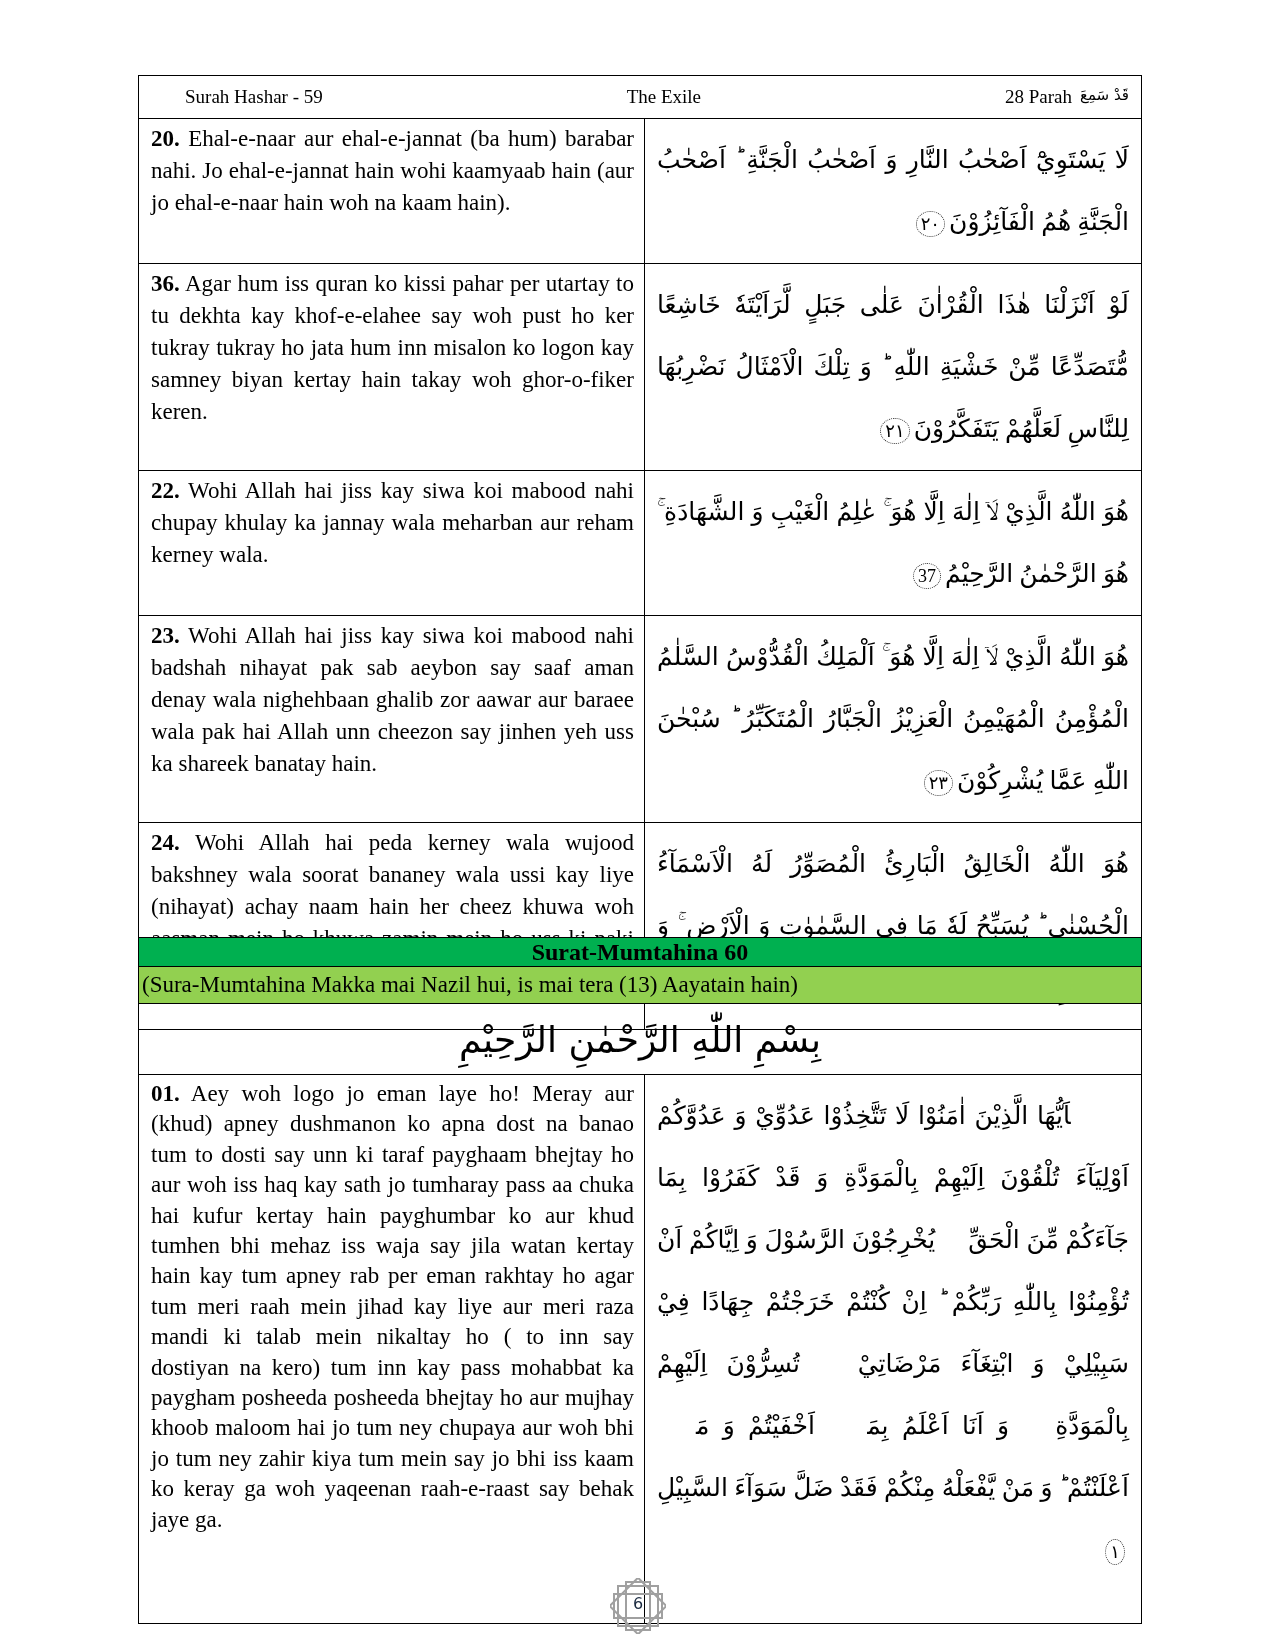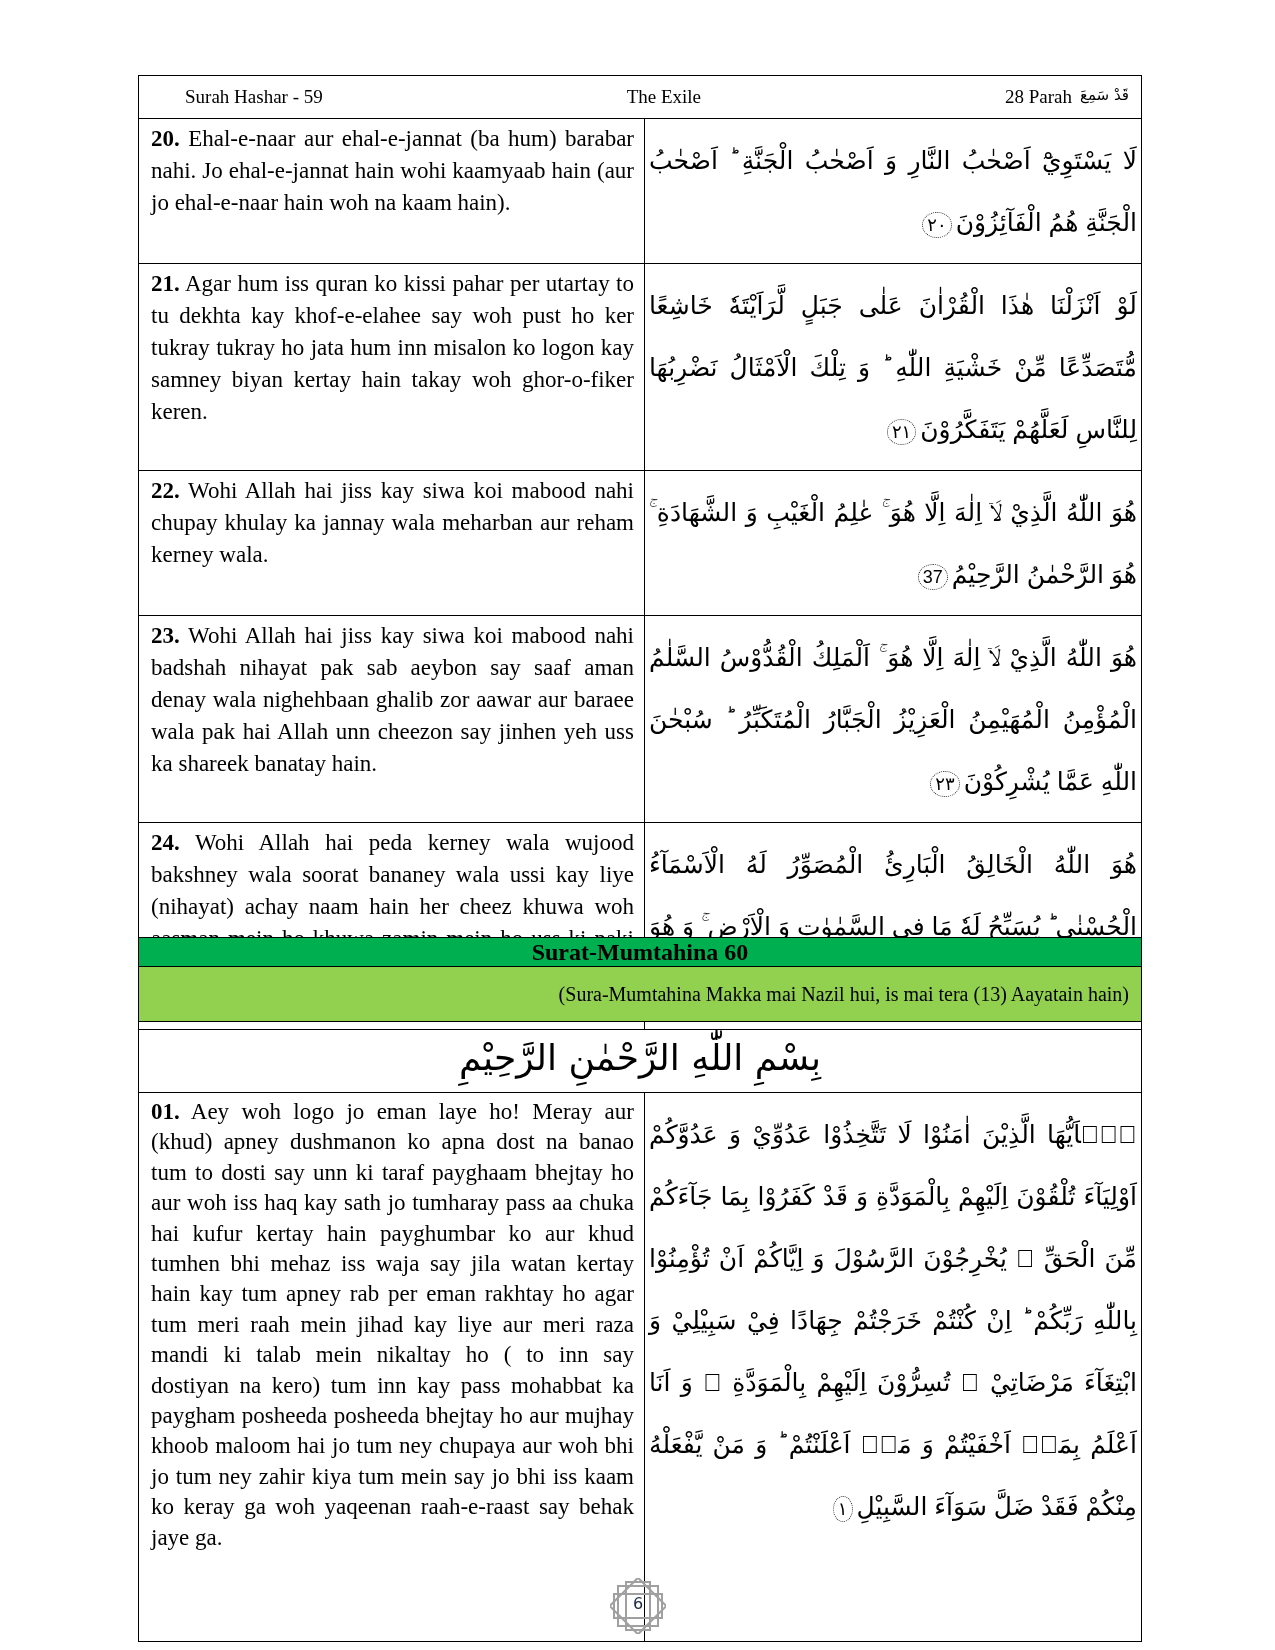--- a/index.html
+++ b/index.html
@@ -8,27 +8,27 @@
   table { border-collapse:collapse; position:absolute; left:138px; width:1004px; }
   td { border:1.5px solid #000; vertical-align:top; }
   #t1 { top:75px; }
   #t2 { top:937px; }
   .hdr td { height:42px; padding:0 12px; font-size:19px; vertical-align:middle; }
   .hdr-inner { display:flex; justify-content:space-between; align-items:center;margin-left:34px; }
   .hdr-right { display:flex; gap:8px; }
   .ar-small { font-family:"DejaVu Sans", sans-serif; font-size:15px; direction:rtl; }
   .en { width:483px; padding:4px 10px 4px 12px; font-size:23px; line-height:32px; text-align:justify; }
   .en b { font-weight:bold; }
-  .ar { padding:10px 4px; direction:rtl; text-align:justify; font-family:Liberation Sans, sans-serif;
+  .ar { padding:10px 12px; direction:rtl; text-align:justify; font-family:Liberation Serif, serif;
         font-size:25px; line-height:62px; }
   .end-mark { display:inline-block; font-size:18px; border:1.5px dotted #333; border-radius:50%;
               padding:0 4px; line-height:24px; margin:0 4px; }
   .title td { background:#00b050; text-align:center; font-weight:bold; font-size:24px;
               height:28px; padding:0; vertical-align:middle; }
-  .subtitle td { background:#92d050; text-align:right; font-size:20px; height:30px; padding:12px; vertical-align:middle; }
+  .subtitle td { background:#92d050; text-align:left; font-size:23px; height:30px; padding:3px; vertical-align:middle; }
   .bism td { text-align:center; height:68px; vertical-align:middle; font-family:"DejaVu Sans", sans-serif;
              font-size:36px; direction:rtl; }
   #page-num { position:absolute; left:610px; top:1578px; width:56px; height:56px; }
   #page-num svg { position:absolute; left:0; top:0; }
   #page-num span { position:absolute; left:0; width:56px; top:16px; text-align:center;
                    font-family:"DejaVu Sans", sans-serif; font-size:16px; color:#1a2a40; }
 </style>
 </head>
 <body>
 
@@ -44,21 +44,21 @@
           <span class="ar-small">قَدْ سَمِعَ</span>
         </span>
       </div>
     </td>
   </tr>
   <tr style="height:127px">
     <td class="en"><b>20.</b> <span>Ehal-e-naar aur ehal-e-jannat (ba hum) barabar nahi. Jo ehal-e-jannat hain wohi kaamyaab hain (aur jo ehal-e-naar hain woh na kaam hain).</span></td>
     <td class="ar"><span>لَا يَسْتَوِيْٓ اَصْحٰبُ النَّارِ وَ اَصْحٰبُ الْجَنَّةِ ؕ اَصْحٰبُ الْجَنَّةِ هُمُ الْفَآئِزُوْنَ</span><span class="end-mark">٢٠</span></td>
   </tr>
   <tr style="height:179px">
-    <td class="en"><b>21.</b> <span>Agar hum iss quran ko kissi pahar per utartay to tu dekhta kay khof-e-elahee say woh pust ho ker tukray tukray ho jata hum inn misalon ko logon kay samney biyan kertay hain takay woh ghor-o-fiker keren.</span></td>
+    <td class="en"><b>36.</b> <span>Agar hum iss quran ko kissi pahar per utartay to tu dekhta kay khof-e-elahee say woh pust ho ker tukray tukray ho jata hum inn misalon ko logon kay samney biyan kertay hain takay woh ghor-o-fiker keren.</span></td>
     <td class="ar"><span>لَوْ اَنْزَلْنَا هٰذَا الْقُرْاٰنَ عَلٰى جَبَلٍ لَّرَاَيْتَهٗ خَاشِعًا مُّتَصَدِّعًا مِّنْ خَشْيَةِ اللّٰهِ ؕ وَ تِلْكَ الْاَمْثَالُ نَضْرِبُهَا لِلنَّاسِ لَعَلَّهُمْ يَتَفَكَّرُوْنَ</span><span class="end-mark">٢١</span></td>
   </tr>
   <tr style="height:123px">
     <td class="en"><b>22.</b> <span>Wohi Allah hai jiss kay siwa koi mabood nahi chupay khulay ka jannay wala meharban aur reham kerney wala.</span></td>
     <td class="ar"><span>هُوَ اللّٰهُ الَّذِيْ لَاۤ اِلٰهَ اِلَّا هُوَ ۚ عٰلِمُ الْغَيْبِ وَ الشَّهَادَةِ ۚ هُوَ الرَّحْمٰنُ الرَّحِيْمُ</span><span class="end-mark">37</span></td>
   </tr>
   <tr style="height:179px">
     <td class="en"><b>23.</b> <span>Wohi Allah hai jiss kay siwa koi mabood nahi badshah nihayat pak sab aeybon say saaf aman denay wala nighehbaan ghalib zor aawar aur baraee wala pak hai Allah unn cheezon say jinhen yeh uss ka shareek banatay hain.</span></td>
     <td class="ar"><span>هُوَ اللّٰهُ الَّذِيْ لَاۤ اِلٰهَ اِلَّا هُوَ ۚ اَلْمَلِكُ الْقُدُّوْسُ السَّلٰمُ الْمُؤْمِنُ الْمُهَيْمِنُ الْعَزِيْزُ الْجَبَّارُ الْمُتَكَبِّرُ ؕ سُبْحٰنَ اللّٰهِ عَمَّا يُشْرِكُوْنَ</span><span class="end-mark">٢٣</span></td>
   </tr>

